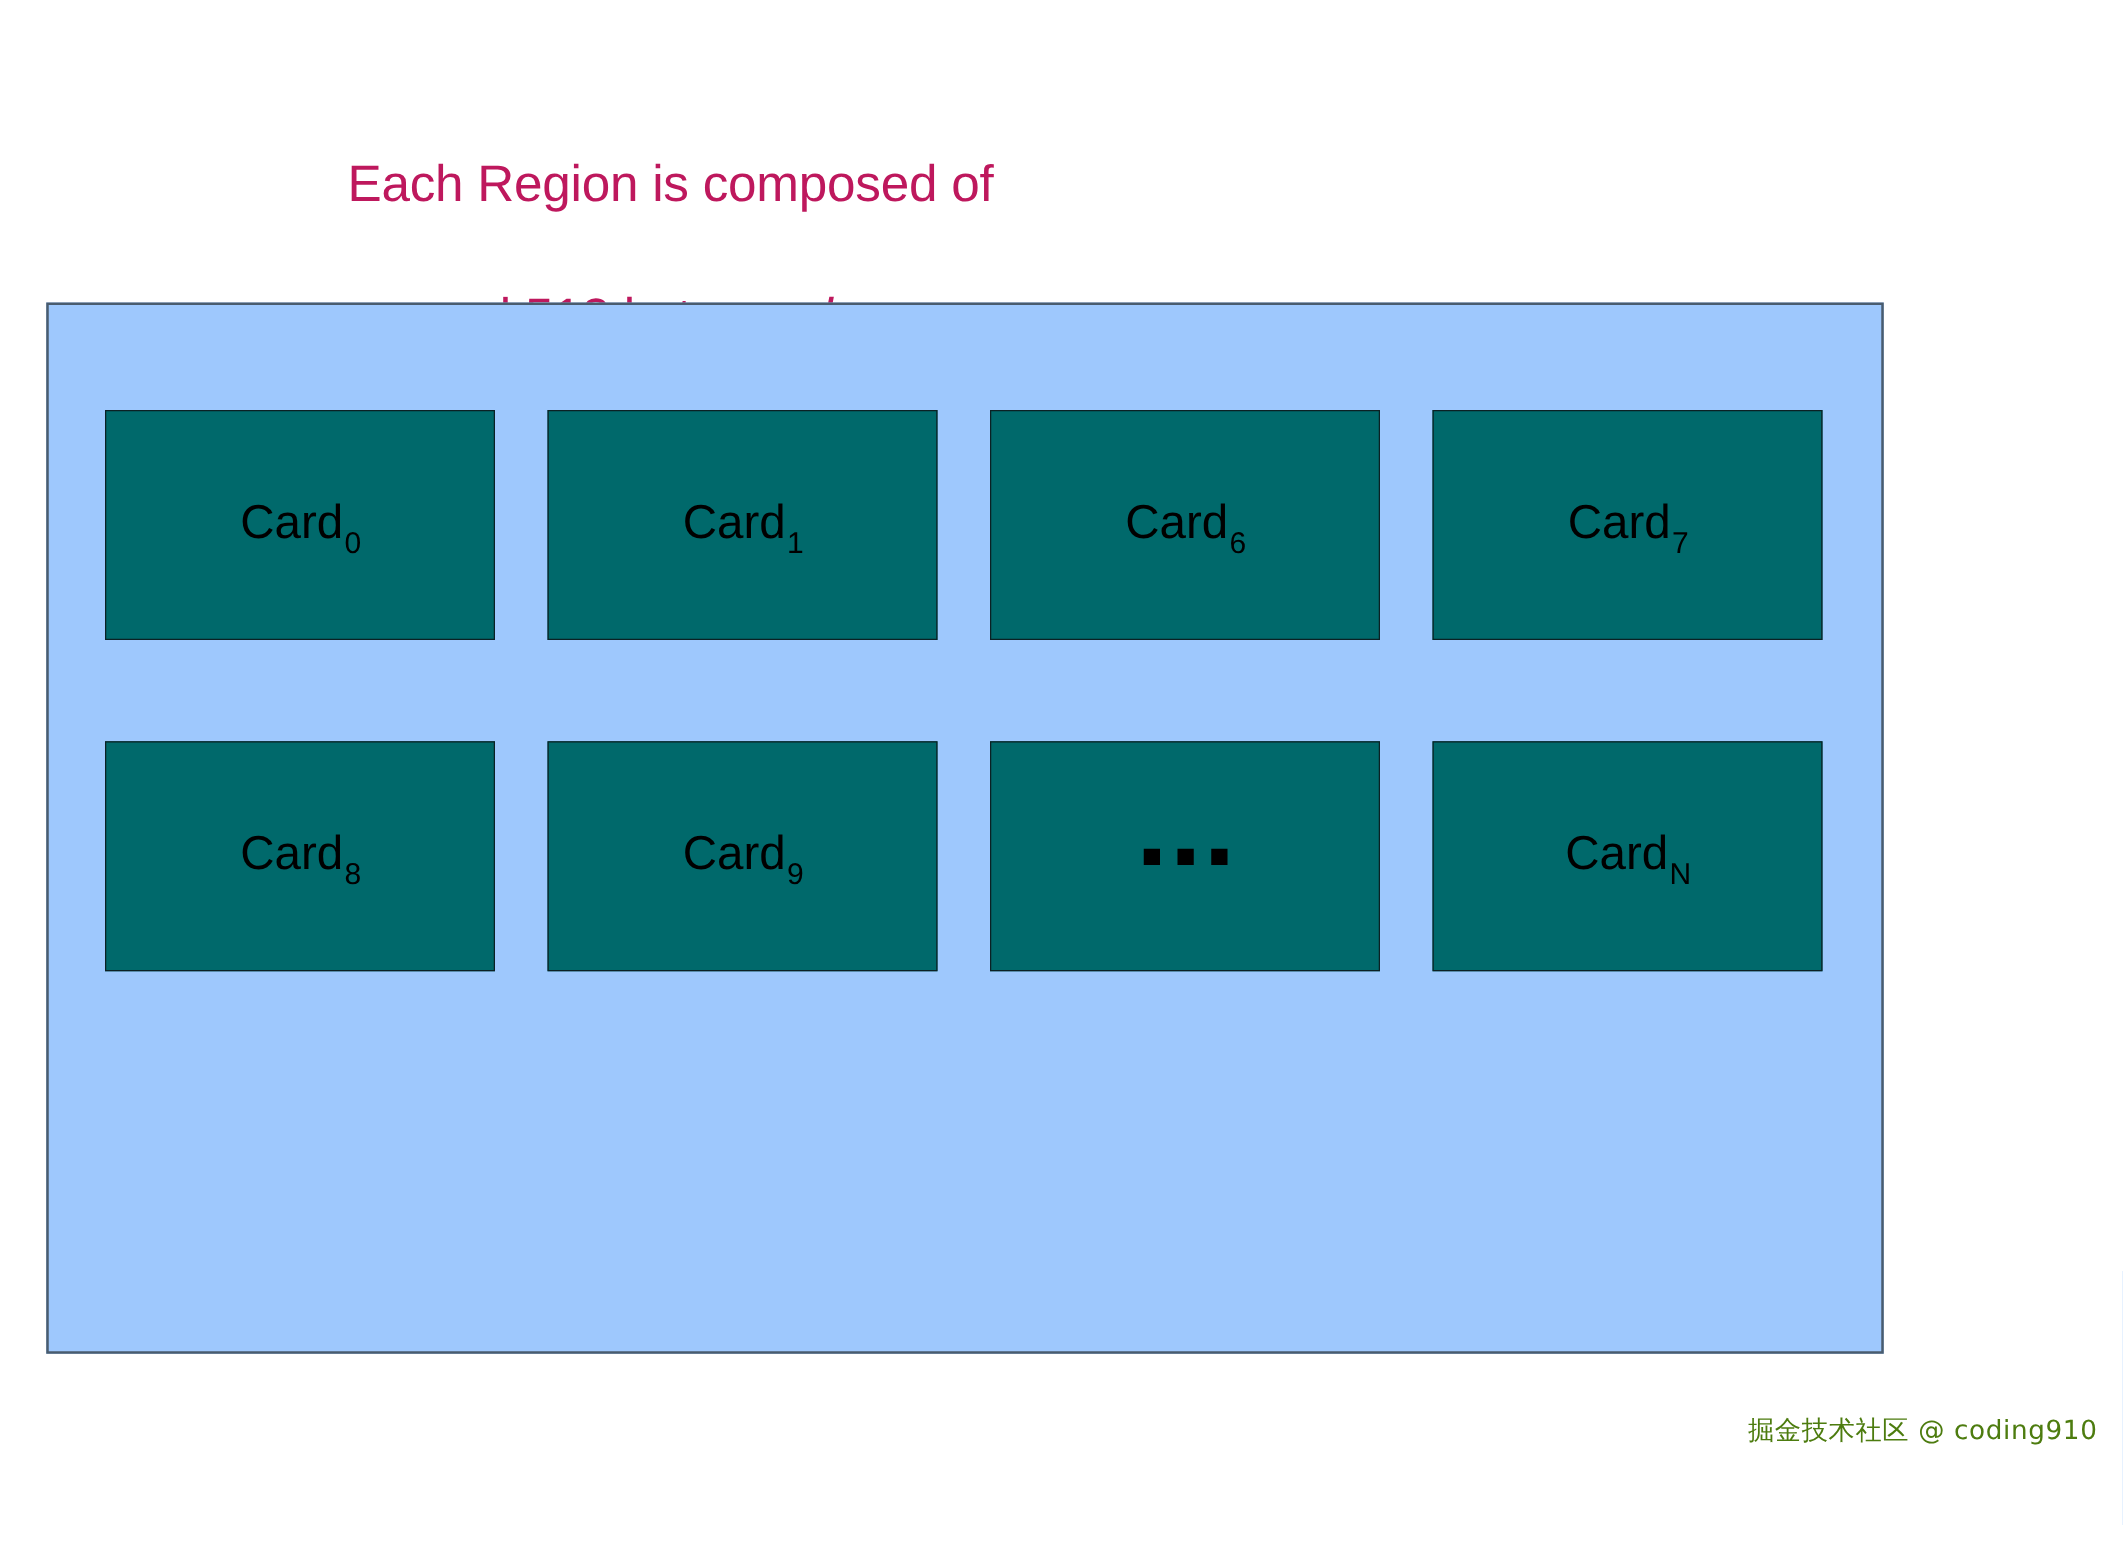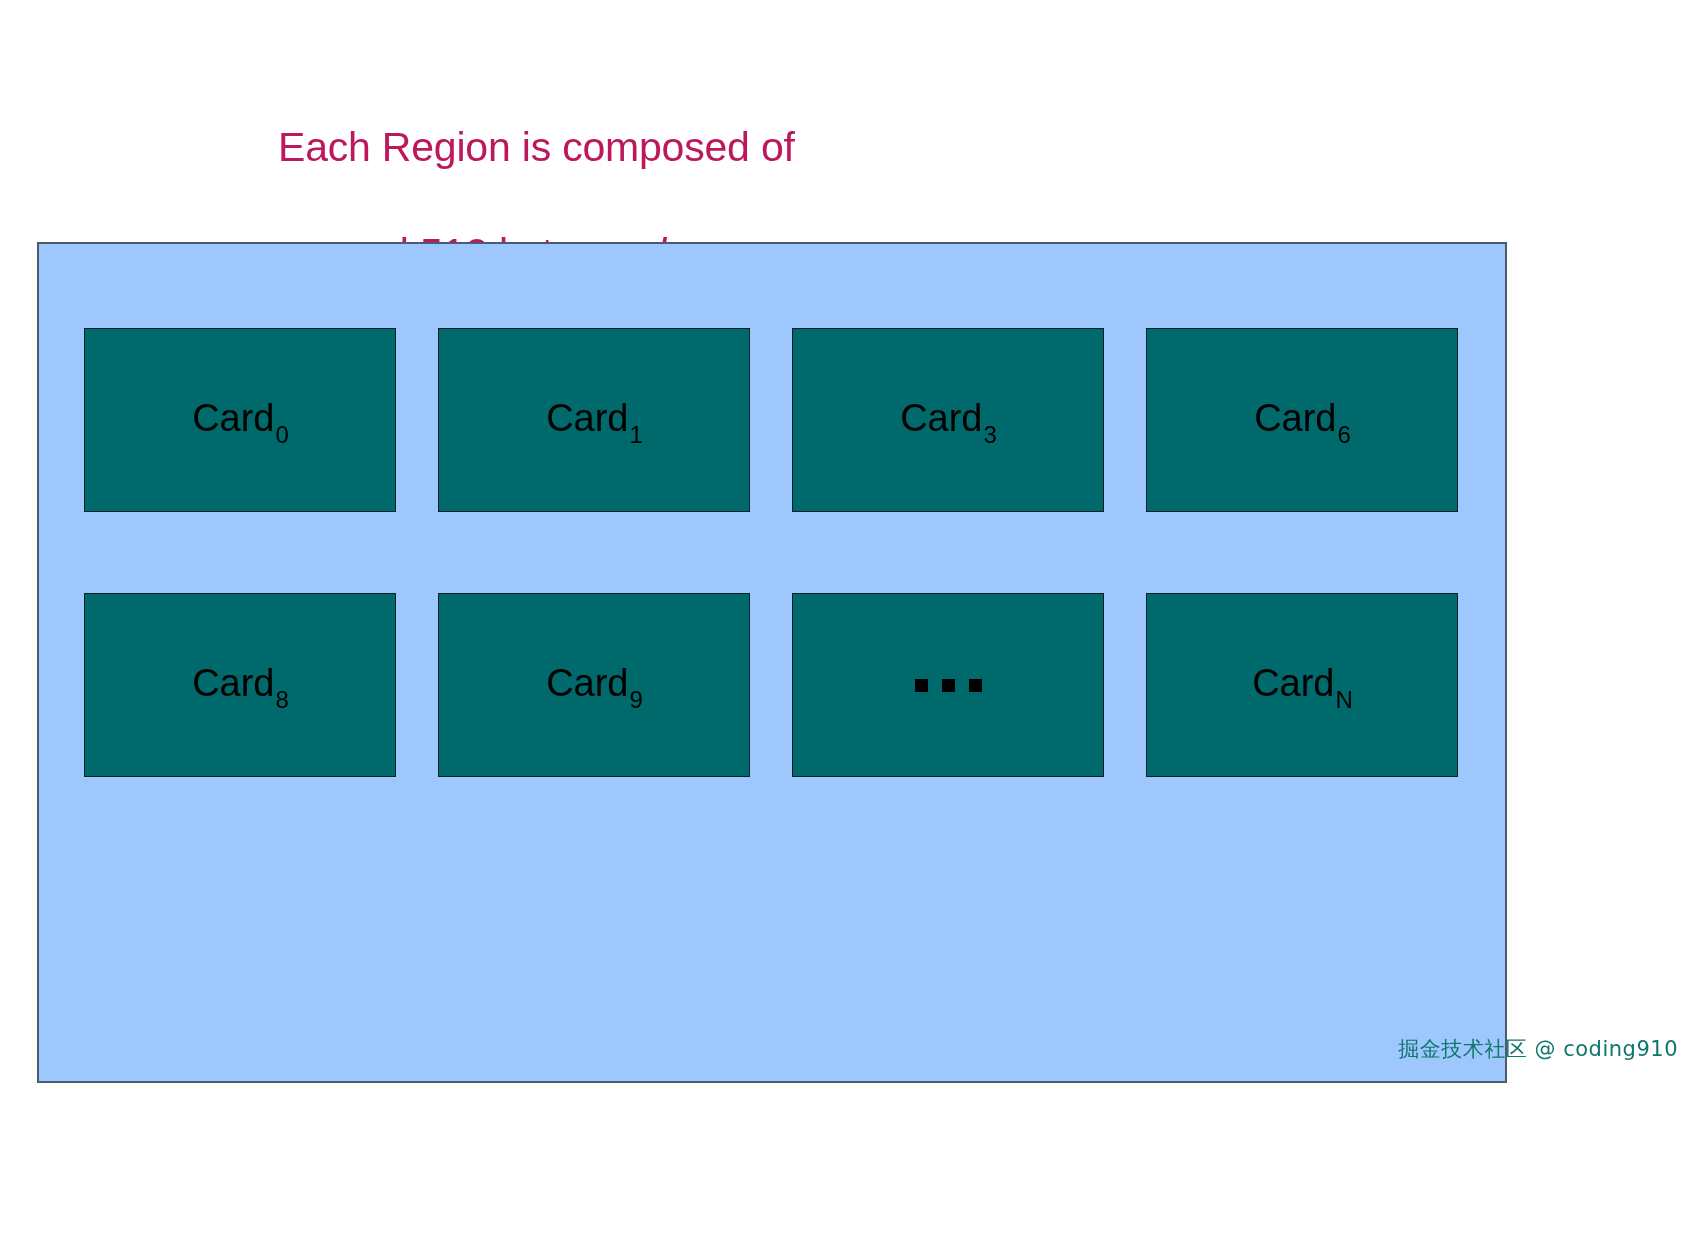--- a/index.html
+++ b/index.html
@@ -94,22 +94,22 @@
     width: 13px;
     height: 13px;
     background: #000000;
     display: block;
   }
 
   
   #watermark {
     position: absolute;
     right: 20px;
-    top: 1036px;
-    color: #0f766e;
+    top: 1131px;
+    color: #4d7c0f;
     font-size: 21px;
     line-height: 26px;
     letter-spacing: 0.5px;
     white-space: nowrap;
     font-family: "DejaVu Sans", "Liberation Sans", sans-serif;
   }
 </style>
 </head>
 <body>
 
@@ -120,24 +120,24 @@
 
 <div id="region-box">
   <div id="card-grid">
       <div class="card-cell">
         <span class="card-label"><span>Card</span><span class="sub">0</span></span>
       </div>
       <div class="card-cell">
         <span class="card-label"><span>Card</span><span class="sub">1</span></span>
       </div>
       <div class="card-cell">
-        <span class="card-label"><span>Card</span><span class="sub">3</span></span>
+        <span class="card-label"><span>Card</span><span class="sub">6</span></span>
       </div>
       <div class="card-cell">
-        <span class="card-label"><span>Card</span><span class="sub">6</span></span>
+        <span class="card-label"><span>Card</span><span class="sub">7</span></span>
       </div>
       <div class="card-cell">
         <span class="card-label"><span>Card</span><span class="sub">8</span></span>
       </div>
       <div class="card-cell">
         <span class="card-label"><span>Card</span><span class="sub">9</span></span>
       </div>
       <div class="card-cell">
         <div class="card-ellipsis">
           <span class="dot"></span>

